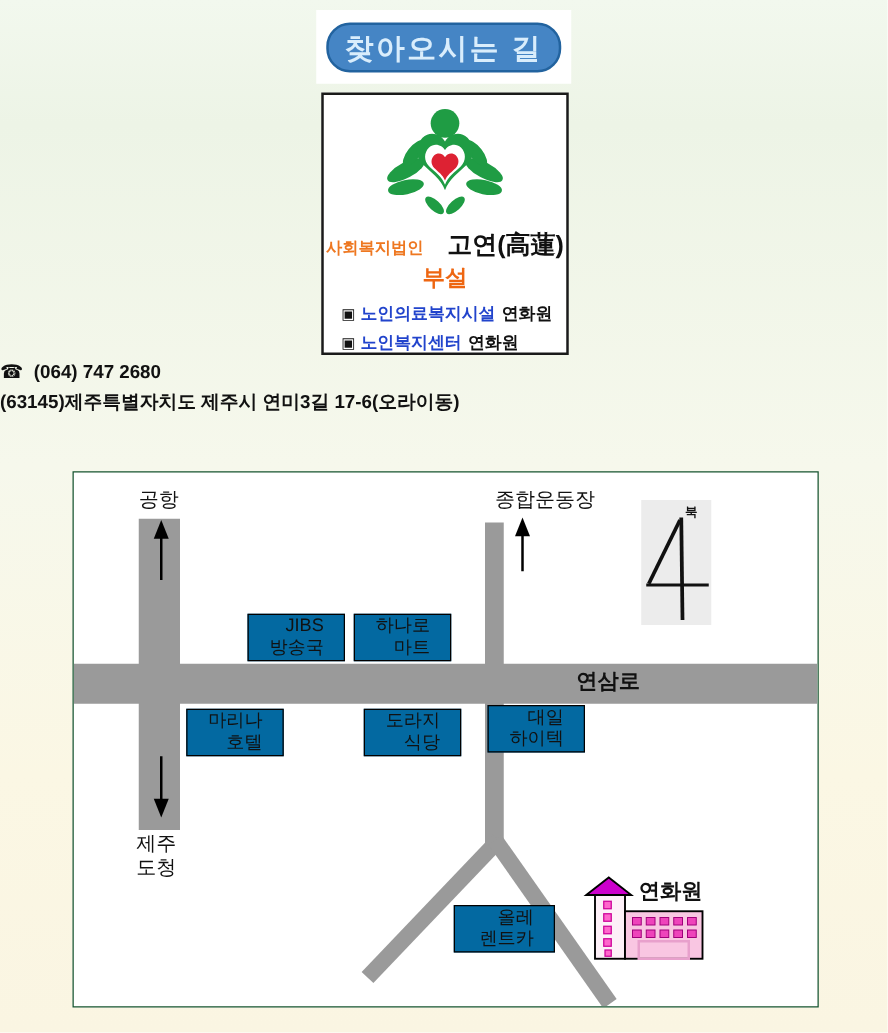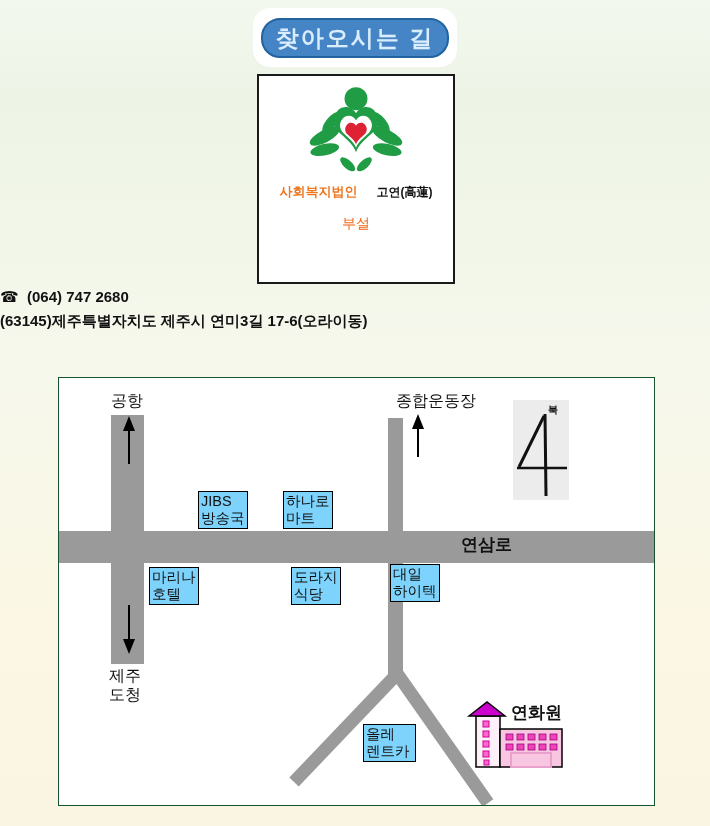--- a/index.html
+++ b/index.html
@@ -3,46 +3,46 @@
 <meta charset="utf-8">
 <style>
   html,body{margin:0;padding:0;}
   body{
     width:710px;height:826px;position:relative;overflow:hidden;
     background:linear-gradient(180deg,#f2f8ee 0%,#edf4e6 12%,#f6f8ec 45%,#fbf7e4 75%,#faf5e2 100%);
     font-family:"Liberation Sans","DejaVu Sans",sans-serif;color:#111;
   }
   .abs{position:absolute;}
   
-  .title-box{left:253px;top:8px;width:204px;height:59px;background:#ffffff;border-radius:17px;}
+  .title-box{left:253px;top:8px;width:204px;height:59px;background:#ffffff;}
   .title-pill{margin:10px auto 0 auto;width:184px;height:36px;border-radius:19px;
     background:#4585c5;border:2px solid #22639f;display:flex;align-items:center;justify-content:center;
     font-size:23px;font-weight:bold;color:#d9edfc;letter-spacing:2px;}
   
   .org-card{left:257px;top:74px;width:194px;height:206px;background:#ffffff;border:2px solid #1a1a1a;text-align:center;}
   .org-logo{display:block;margin:6px auto 0 auto;}
   .org-line1{margin-top:0px;white-space:nowrap;}
   .org-type{color:#ee7720;font-size:13px;font-weight:bold;margin-right:19px;}
-  .org-name{color:#111;font-size:12px;font-weight:bold;}
-  .org-sub{margin-top:14px;color:#ee6611;font-size:14px;font-weight:normal;}
+  .org-name{color:#111;font-size:20px;font-weight:bold;}
+  .org-sub{margin-top:1px;color:#ee6611;font-size:18px;font-weight:bold;}
   .fac-list{margin:8px 0 0 14px;text-align:left;}
   .fac-line{margin-top:5px;white-space:nowrap;font-weight:bold;font-size:13.5px;}
   .fac-bullet{color:#111;font-size:12px;margin-right:4px;}
   .fac-type{color:#2244cc;margin-right:5px;}
   .fac-name{color:#111;}
   
   .contact{left:0;top:288px;width:710px;text-align:left;font-size:15px;font-weight:bold;color:#111;}
   .contact div{margin-bottom:6px;white-space:nowrap;}
   
   .map{left:58px;top:377px;width:595px;height:427px;background:#ffffff;border:1px solid #14532d;overflow:hidden;}
   .map svg{position:absolute;left:0;top:0;}
   .mlabel{position:absolute;font-size:16px;color:#111;white-space:nowrap;line-height:19px;}
   .mlabel.bold{font-weight:bold;margin-left:38px;}
-  .mbox{position:absolute;background:#7dd3fc;border:1px solid #000;text-align:left;
-    font-size:14.5px;line-height:17px;color:#111;padding:1px 2px;white-space:nowrap;}
+  .mbox{position:absolute;background:#0369a1;border:1px solid #000;text-align:right;
+    font-size:14.5px;line-height:17px;color:#111;padding:1px 16px;white-space:nowrap;}
   .north-label{position:absolute;left:489px;top:25px;font-size:10px;font-weight:bold;color:#111;}
   .dest-name{position:absolute;left:452px;top:323px;font-size:17px;font-weight:bold;}
   .dest-addr{position:absolute;left:428px;top:389px;font-size:14px;font-weight:bold;white-space:nowrap;}
 </style>
 </head>
 <body>
 
 <div class="abs title-box">
   <div class="title-pill">찾아오시는 길</div>
 </div>
@@ -63,20 +63,28 @@
     <g transform="translate(0,-3)">
       <path fill="#1f9c44" transform="scale(2.4)" d="M0 6 C-1.2 2.4 -4.8 0 -7.2 -2.4 C-9.6 -4.8 -9.6 -8.4 -7.2 -10.8 C-4.8 -13.2 -1.2 -12 0 -9.6 C1.2 -12 4.8 -13.2 7.2 -10.8 C9.6 -8.4 9.6 -4.8 7.2 -2.4 C4.8 0 1.2 2.4 0 6 Z"></path>
       <path fill="#ffffff" transform="scale(1.7)" d="M0 6 C-1.2 2.4 -4.8 0 -7.2 -2.4 C-9.6 -4.8 -9.6 -8.4 -7.2 -10.8 C-4.8 -13.2 -1.2 -12 0 -9.6 C1.2 -12 4.8 -13.2 7.2 -10.8 C9.6 -8.4 9.6 -4.8 7.2 -2.4 C4.8 0 1.2 2.4 0 6 Z"></path>
       <path fill="#dd2233" transform="scale(1.15)" d="M0 6 C-1.2 2.4 -4.8 0 -7.2 -2.4 C-9.6 -4.8 -9.6 -8.4 -7.2 -10.8 C-4.8 -13.2 -1.2 -12 0 -9.6 C1.2 -12 4.8 -13.2 7.2 -10.8 C9.6 -8.4 9.6 -4.8 7.2 -2.4 C4.8 0 1.2 2.4 0 6 Z"></path>
     </g>
   </svg>
   <div class="org-line1">
     <span class="org-type">사회복지법인</span><span class="org-name">고연(高蓮)</span>
   </div>
   <div class="org-sub">부설</div>
+  <div class="fac-list">
+    <div class="fac-line">
+      <span class="fac-bullet">▣</span><span class="fac-type">노인의료복지시설</span><span class="fac-name">연화원</span>
+    </div>
+    <div class="fac-line">
+      <span class="fac-bullet">▣</span><span class="fac-type">노인복지센터</span><span class="fac-name">연화원</span>
+    </div>
+  </div>
 </div>
 
 <div class="abs contact">
   <div>
     <span>☎</span>&nbsp;
     <span>(064) 747 2680</span>
   </div>
   <div>(63145)제주특별자치도 제주시 연미3길 17-6(오라이동)</div>
 </div>
 

